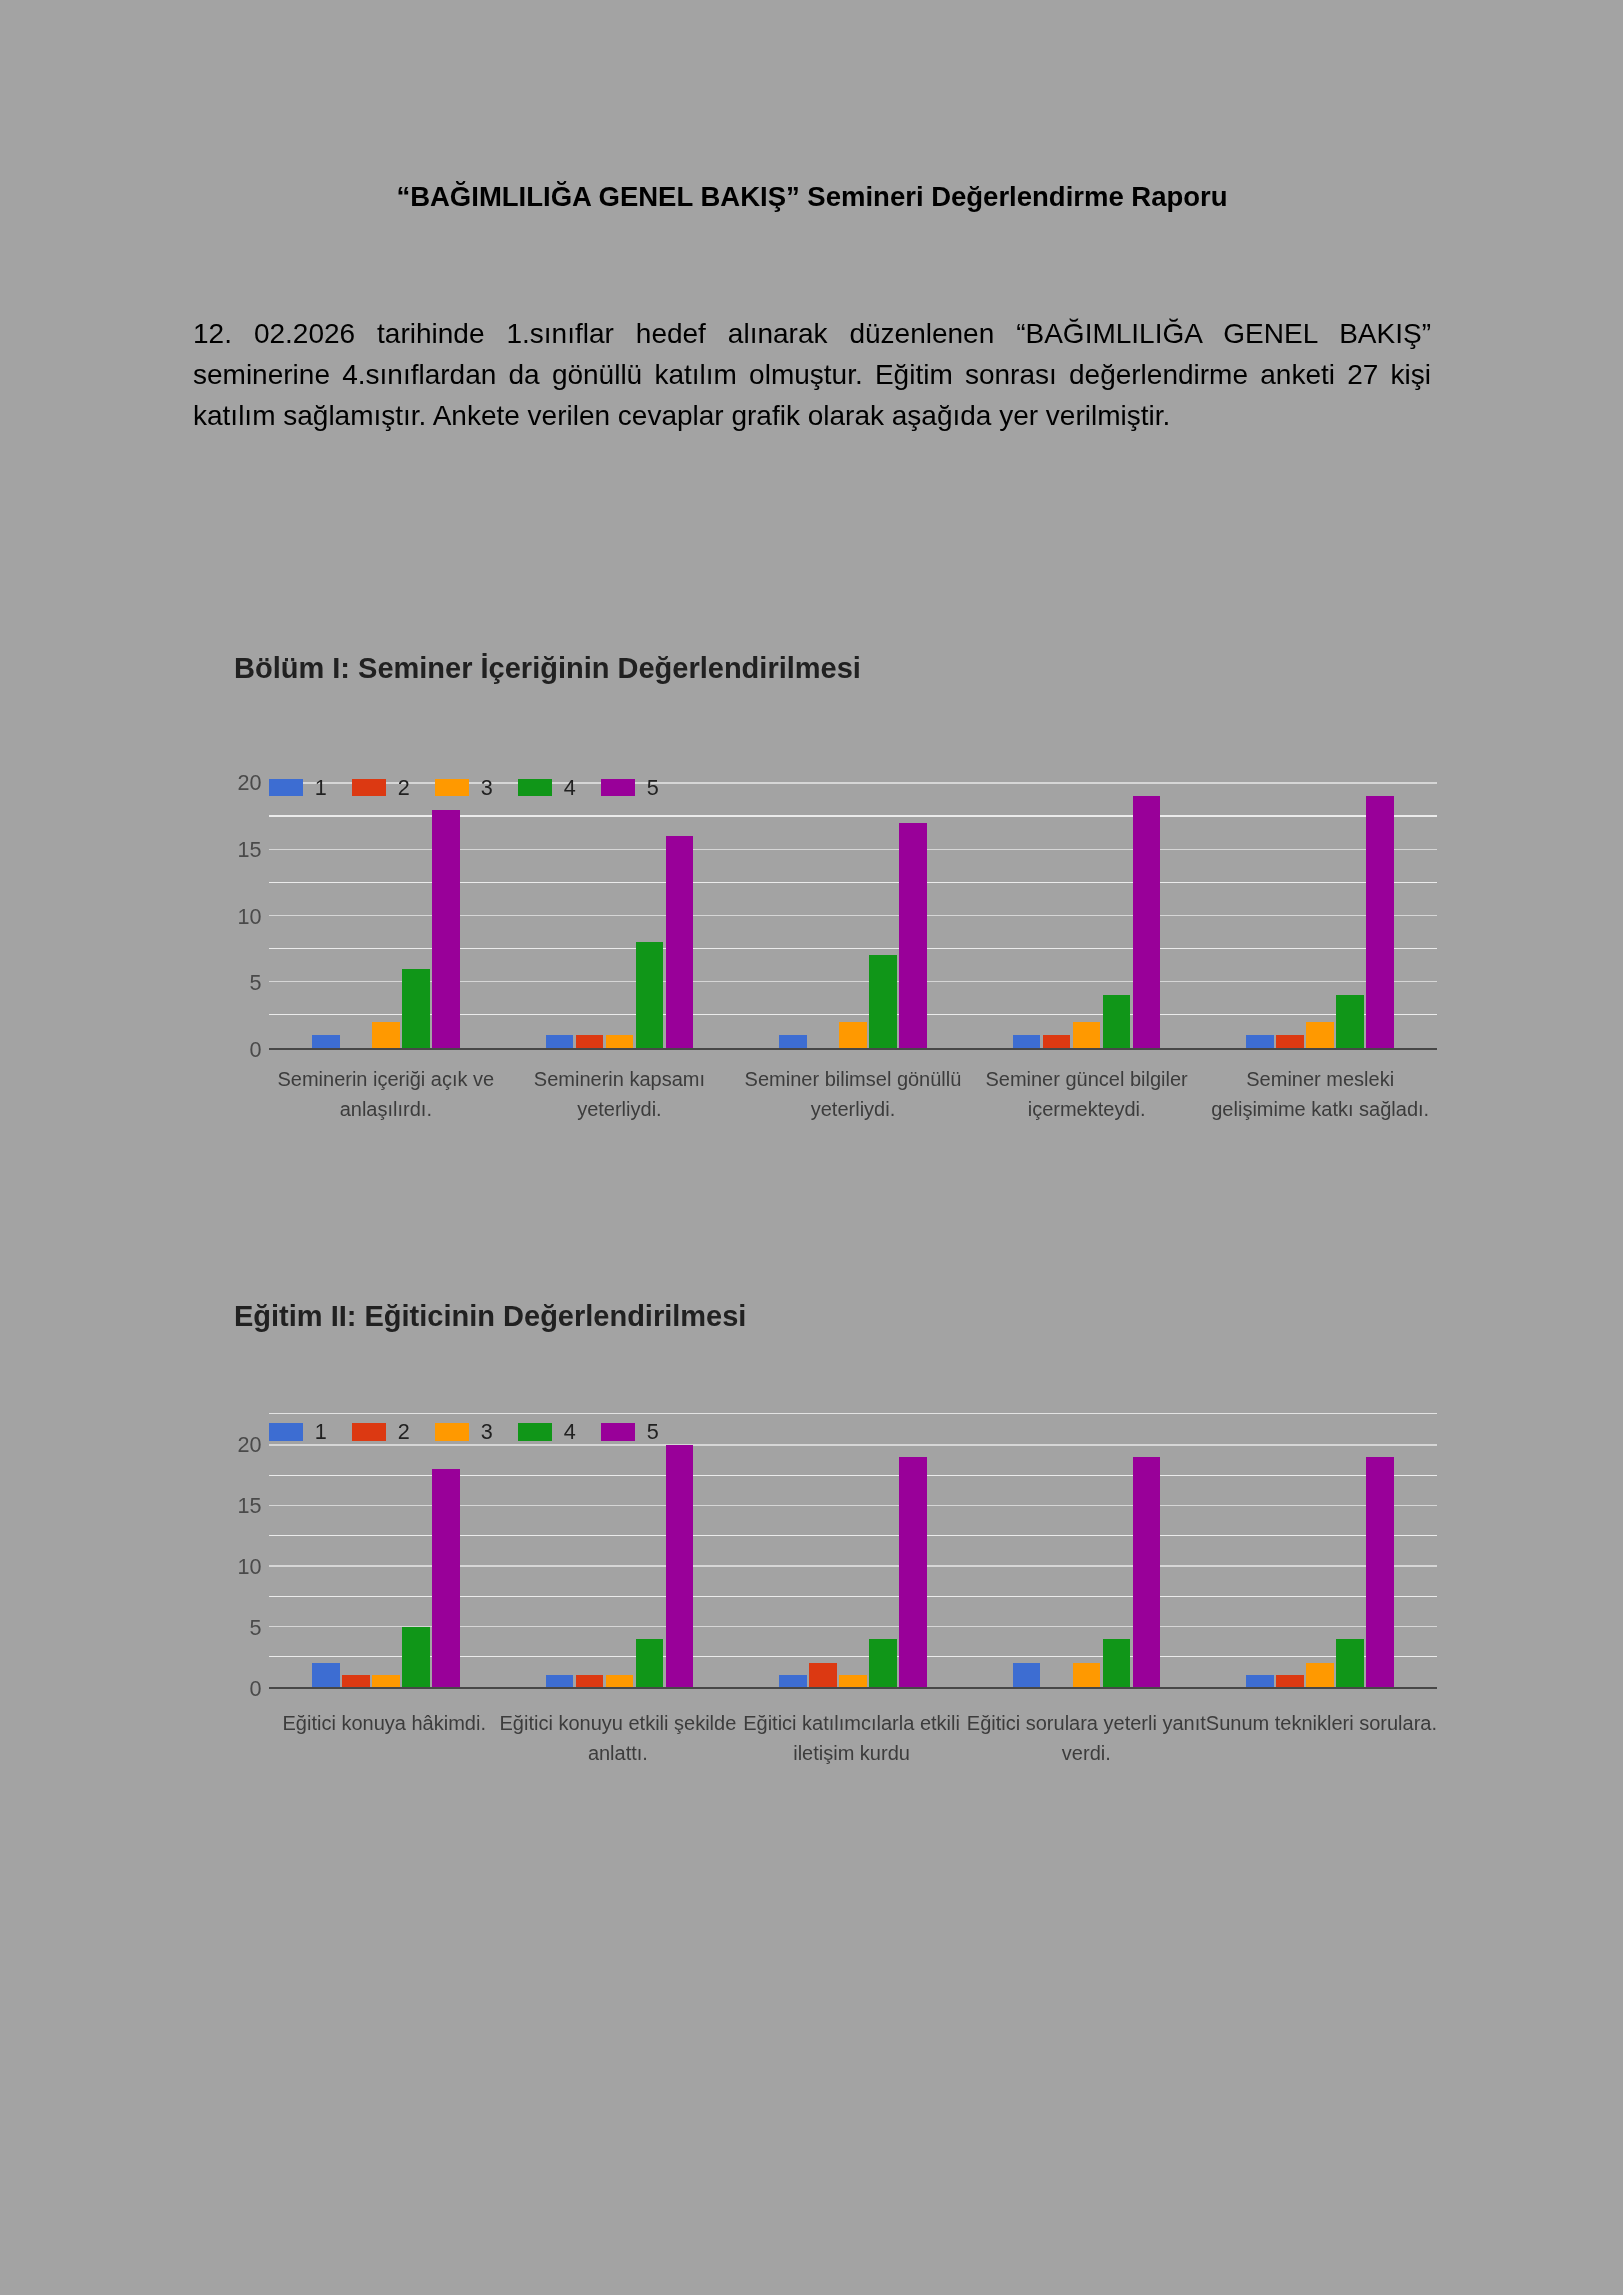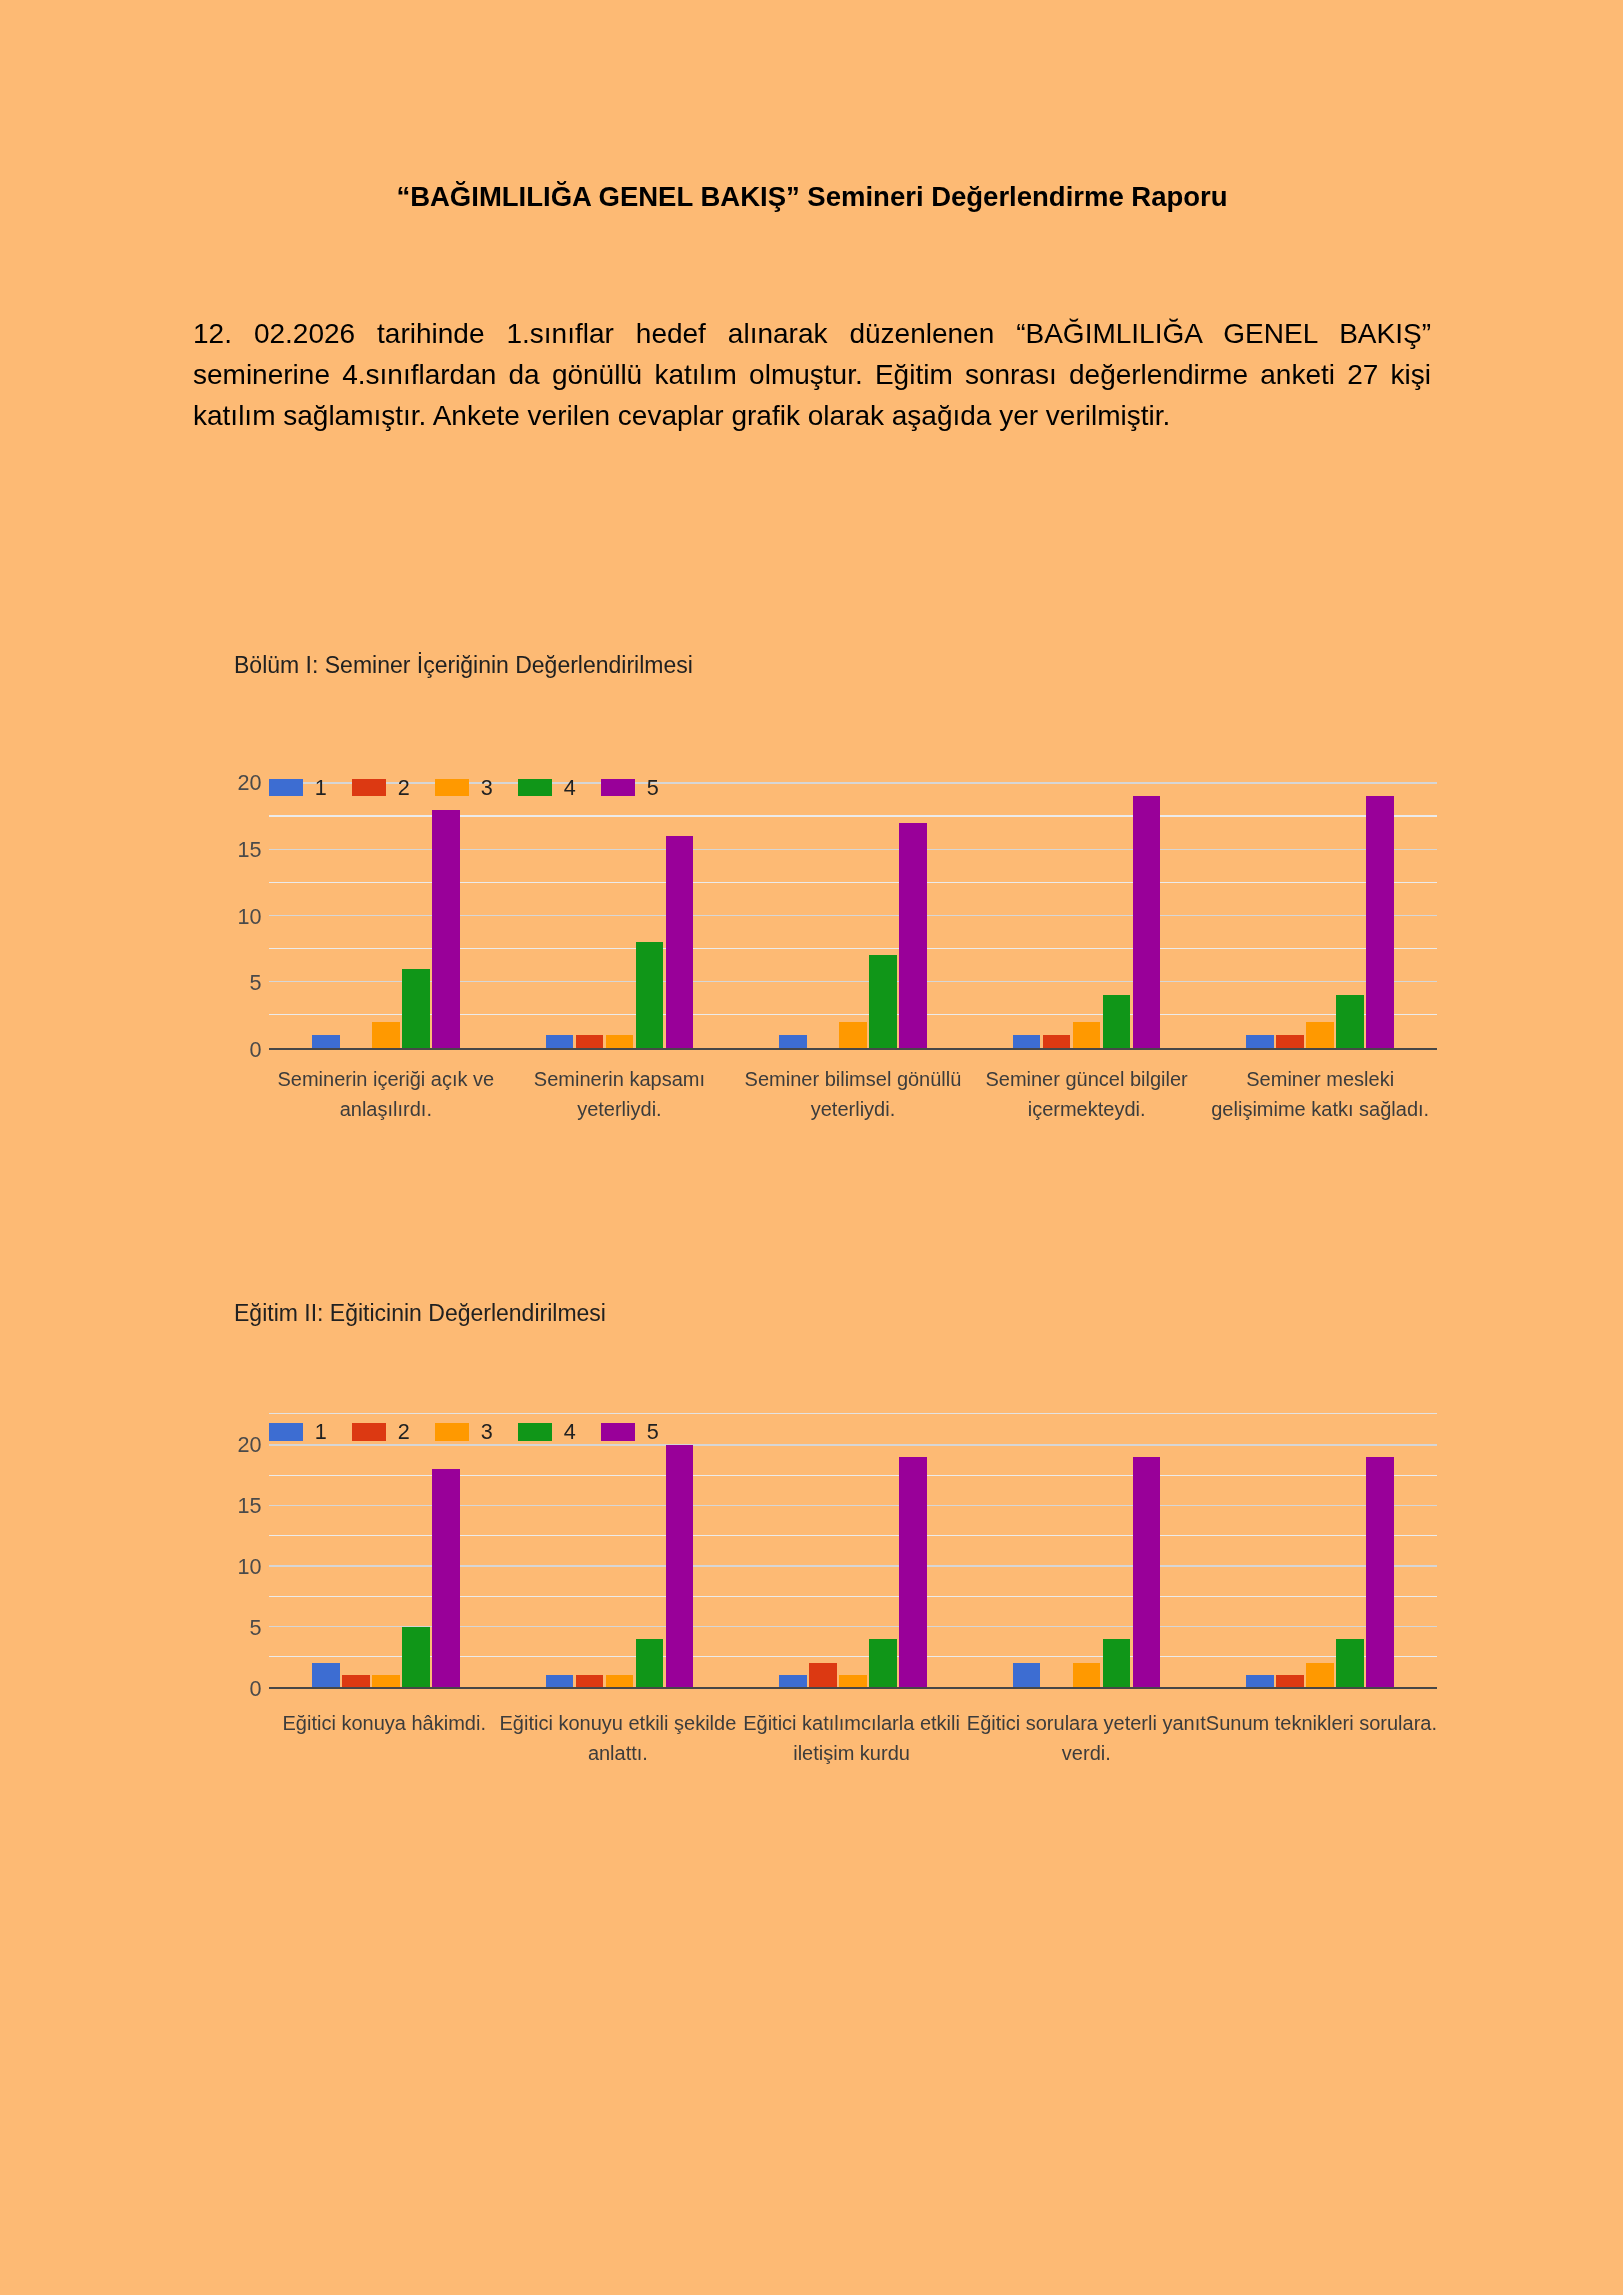--- a/index.html
+++ b/index.html
@@ -1,23 +1,23 @@
 <!DOCTYPE html>
 <html lang="tr" style="font-size:10.5px"><head>
 <meta charset="utf-8">
 <style>
   html,body{margin:0;padding:0;background:#fff;}
   body{width:1623px;height:2295px;position:relative;font-family:"Liberation Sans",sans-serif;}
-  .page{position:absolute;inset:0;background:#fdba74;overflow:hidden;}
+  .page{position:absolute;inset:0;background:#a3a3a3;overflow:hidden;}
 
   .title{position:absolute;left:193px;width:1238px;top:181px;margin:0;
          text-align:center;font-size:27.5px;font-weight:700;color:#000;}
   .intro{position:absolute;left:193px;width:1238px;top:313px;margin:0;
          font-size:28px;line-height:41px;text-align:justify;color:#000;}
-  .sec{position:absolute;left:234px;margin:0;font-weight:400;font-size:23px;color:#212121;}
+  .sec{position:absolute;left:234px;margin:0;font-weight:700;font-size:29px;color:#212121;}
   .sec1{top:652px;} .sec2{top:1300px;}
 
   .chart{position:absolute;left:234px;width:1211px;height:419px;}
   .c1{top:753px;} .c2{top:1400px;}
 
   .legend{position:absolute;left:35px;display:flex;z-index:2;}
   .c1 .legend{top:21.6px;} .c2 .legend{top:19px;}
   .lg-item{display:flex;align-items:center;width:83px;}
   .lg-sw{width:34px;height:17.7px;margin-right:11.8px;flex:0 0 auto;}
   .lg-lb{font-size:21.6px;color:#212121;}

